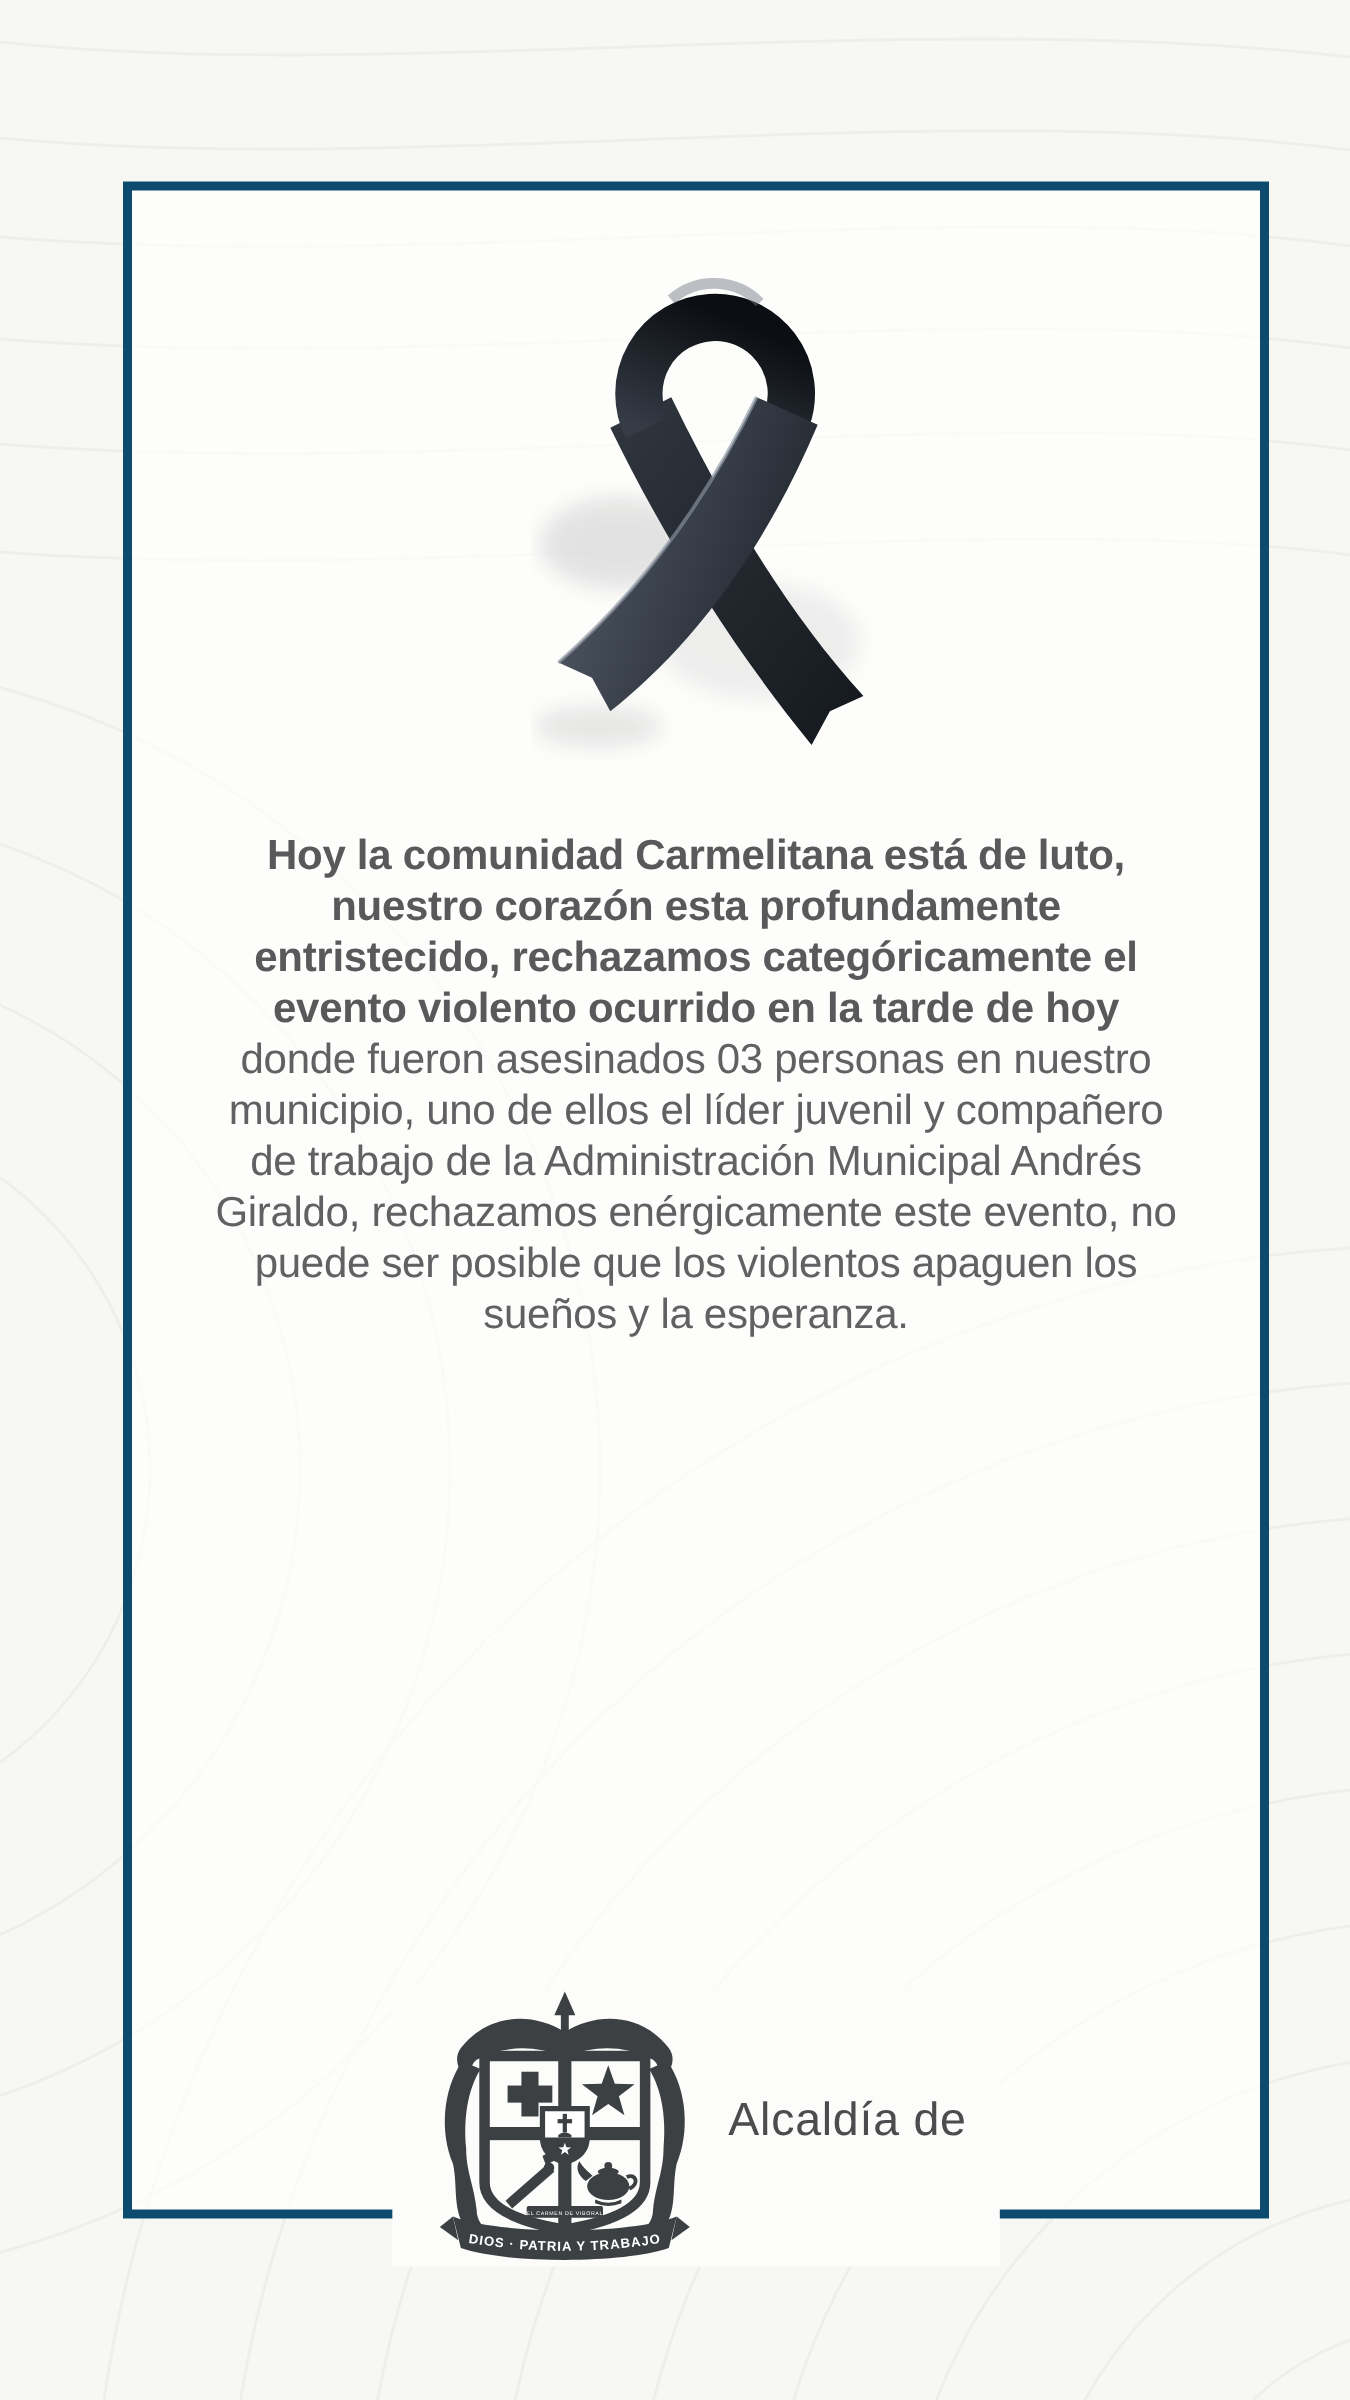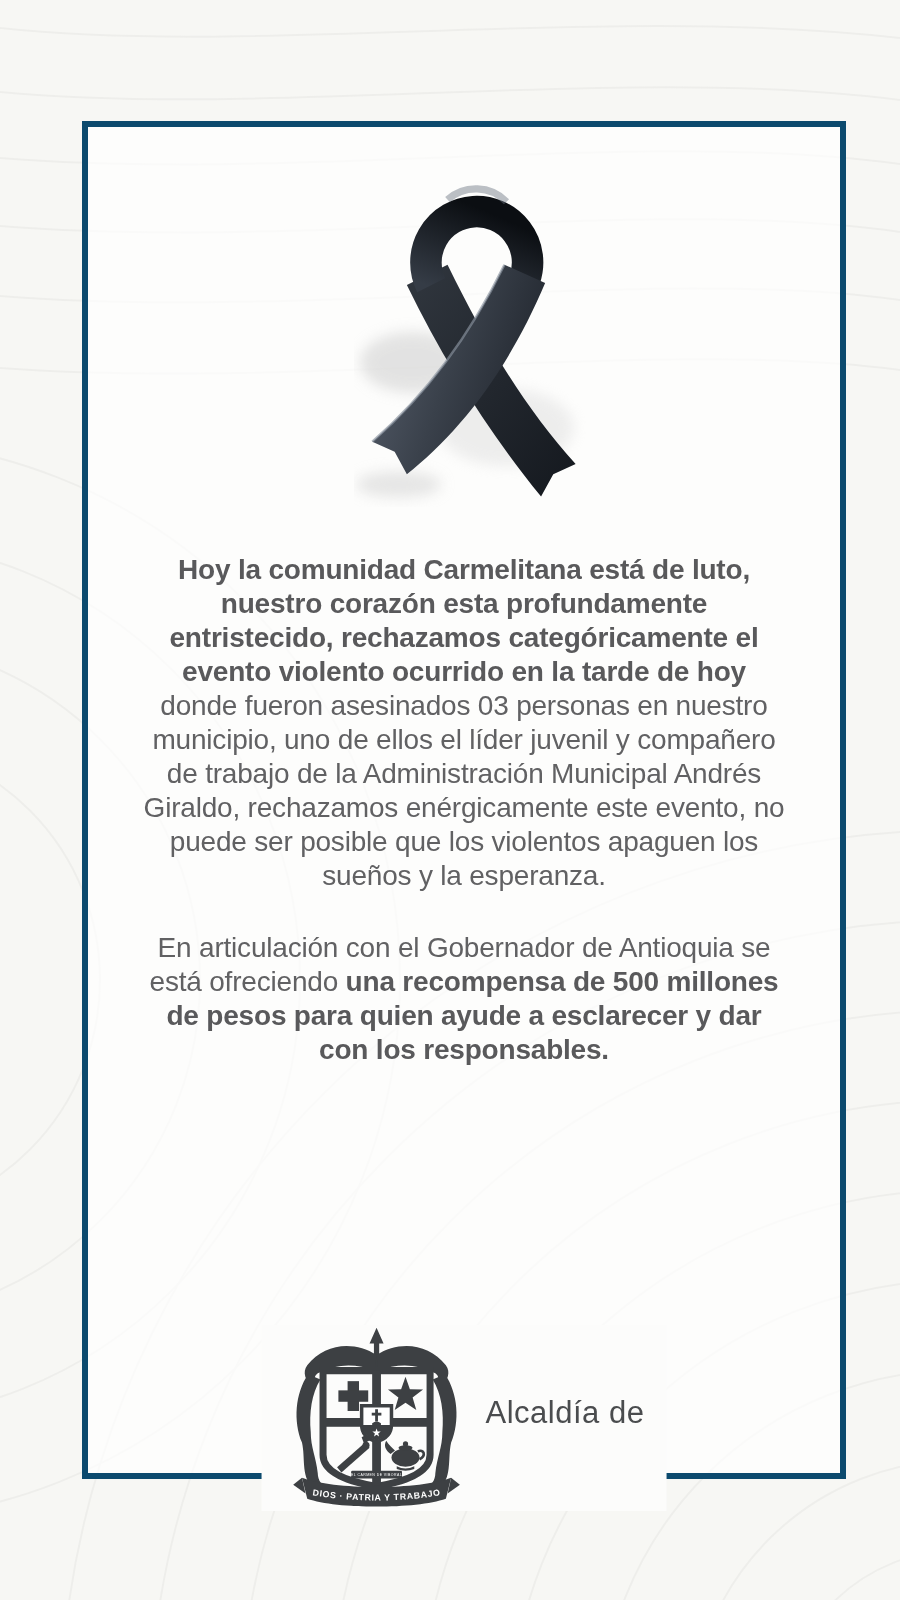--- a/index.html
+++ b/index.html
@@ -130,24 +130,20 @@
         <path d="M148 92 C110 170, 65 225, 18 266" fill="none" stroke="#8a93a0" stroke-width="2.4" opacity="0.65"></path>
       </svg>
     </div>
 
     <p class="msg p1">
       <span class="b">Hoy la comunidad Carmelitana está de luto, nuestro corazón esta profundamente entristecido, rechazamos categóricamente el evento violento ocurrido en la tarde de hoy</span>
       <span>donde fueron asesinados 03 personas en nuestro municipio, uno de ellos el líder juvenil y compañero de trabajo de la Administración Municipal Andrés Giraldo, rechazamos enérgicamente este evento, no puede ser posible que los violentos apaguen los sueños y la esperanza.</span>
     </p>
 
 
-    <p class="msg p3">
-      <span>En articulación con el Gobernador de Antioquia se está ofreciendo</span>
-      <span class="b">una recompensa de 500 millones de pesos para quien ayude a esclarecer y dar con los responsables.</span>
-    </p>
 
     <div class="logo-block">
 
       <svg class="crest" viewBox="0 0 210 212">
         <g fill="#3d4043">
 
           <path d="M105 3 L113 21 L108 21 L108 52 L102 52 L102 21 L97 21 Z"></path>
 
           <path d="M105 34 C80 18, 46 20, 26 46 C20 54, 24 64, 32 70 C34 62, 34 56, 40 54 C60 44, 82 44, 103 52 Z"></path>
           <path d="M105 34 C130 18, 164 20, 184 46 C190 54, 186 64, 178 70 C176 62, 176 56, 170 54 C150 44, 128 44, 107 52 Z"></path>

